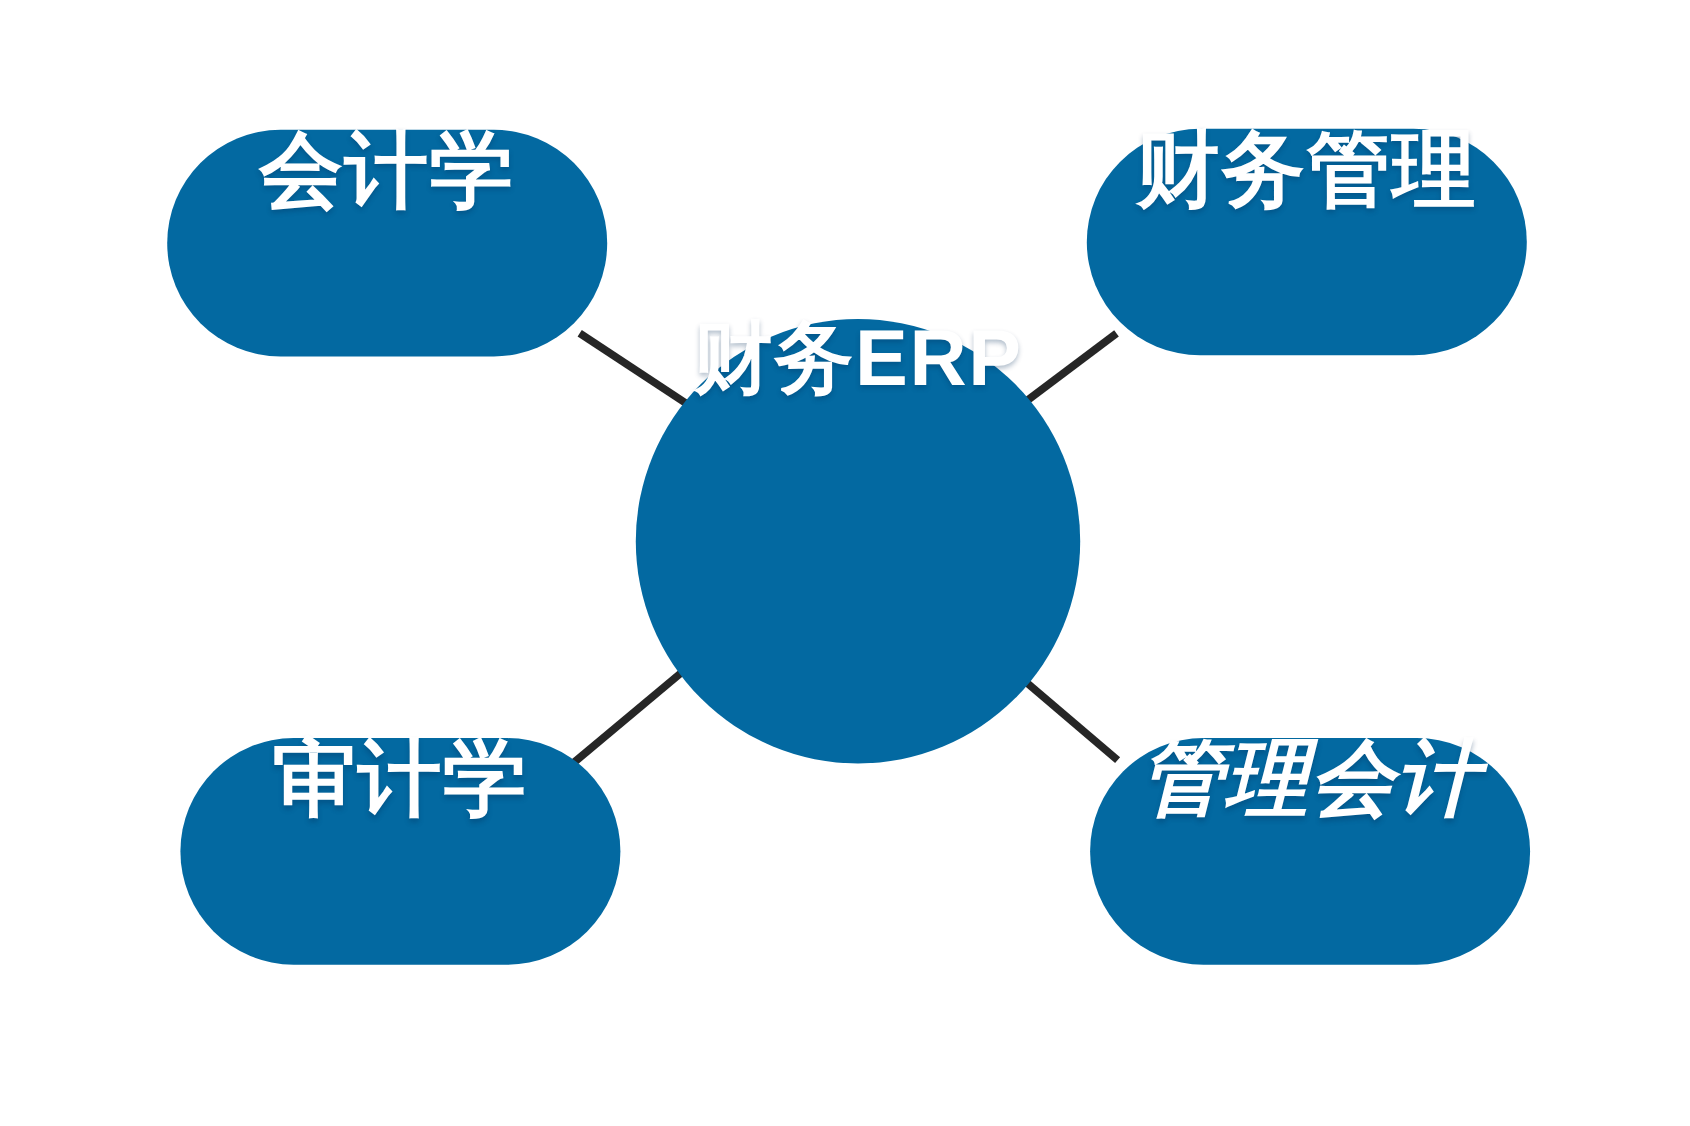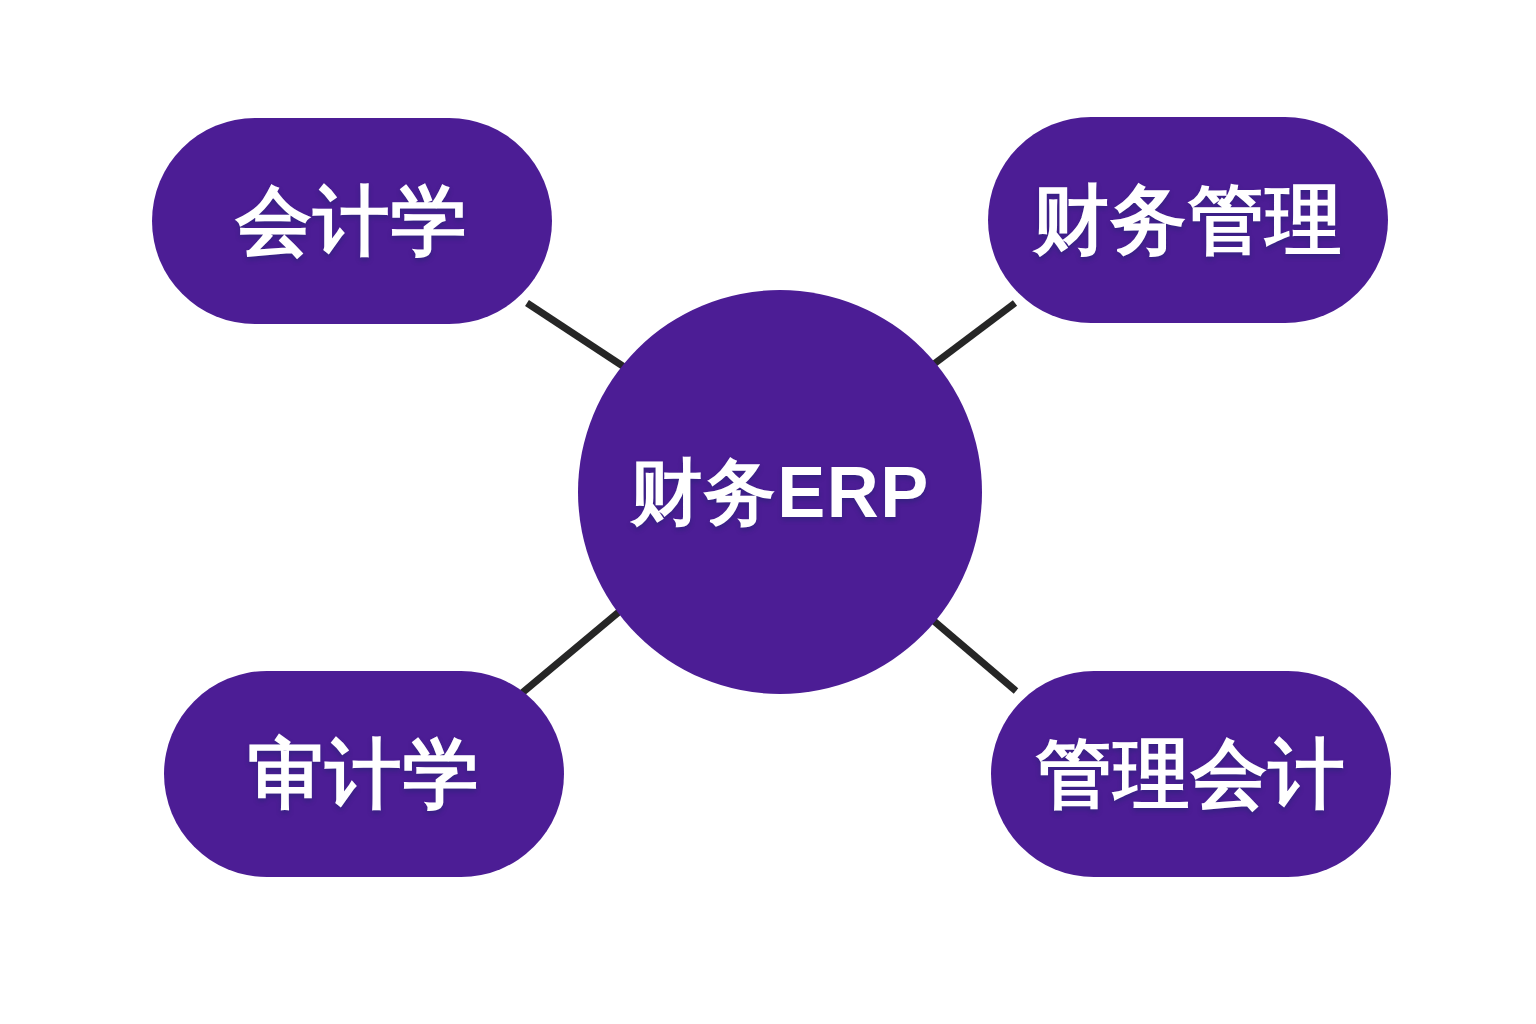--- a/index.html
+++ b/index.html
@@ -22,23 +22,23 @@
     position: absolute;
     inset: 0;
     width: 1536px;
     height: 1024px;
     z-index: 1;
   }
   .node {
     position: absolute;
     z-index: 2;
     display: flex;
-    align-items: center;
+    align-items: flex-start;
     justify-content: center;
-    background: #4c1d95;
+    background: #0369a1;
     color: #ffffff;
     box-sizing: border-box;
     text-align: center;
     white-space: nowrap;
     user-select: none;
   }
   .node-pill {
     width: 400px;
     height: 206px;
     border-radius: 103px;
@@ -58,21 +58,21 @@
   .label-pill {
     font-size: 76px;
   }
   .label-hub {
     font-size: 72px;
   }
   
   #node-accounting        { left: 152px;  top: 118px; }
   #node-financial-mgmt    { left: 988px;  top: 117px; }
   #node-auditing          { left: 164px;  top: 671px; }
-  #node-mgmt-accounting   { left: 991px;  top: 671px; }
+  #node-mgmt-accounting   { left: 991px;  top: 671px; font-style: italic; }
   #node-hub-erp           { left: 578px;  top: 290px; }
 </style>
 </head>
 <body>
 
 <div id="diagram-canvas">
 
   <svg id="connector-layer" viewBox="0 0 1536 1024" xmlns="http://www.w3.org/2000/svg">
     <line x1="527" y1="303" x2="650" y2="384" stroke="#262626" stroke-width="7" stroke-linecap="butt"></line>
     <line x1="1015" y1="303" x2="914" y2="379" stroke="#262626" stroke-width="7" stroke-linecap="butt"></line>

